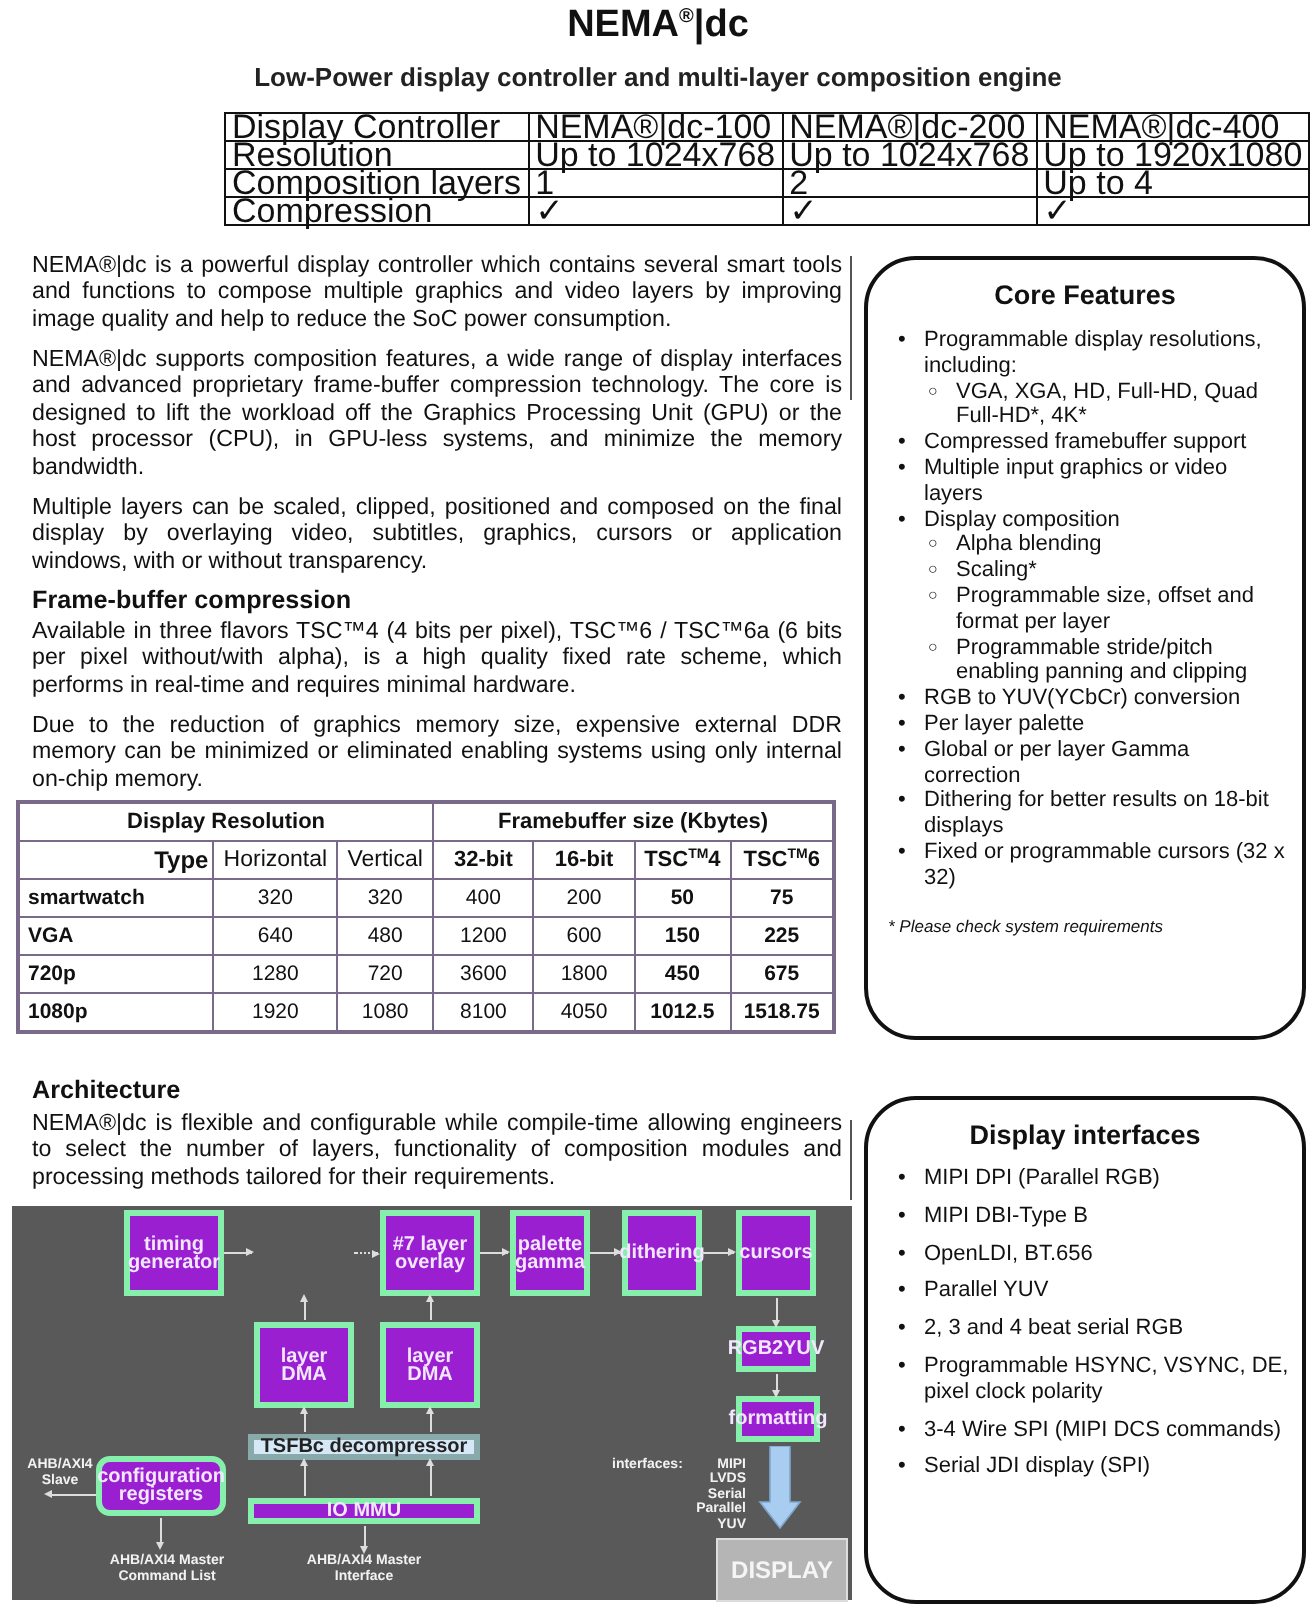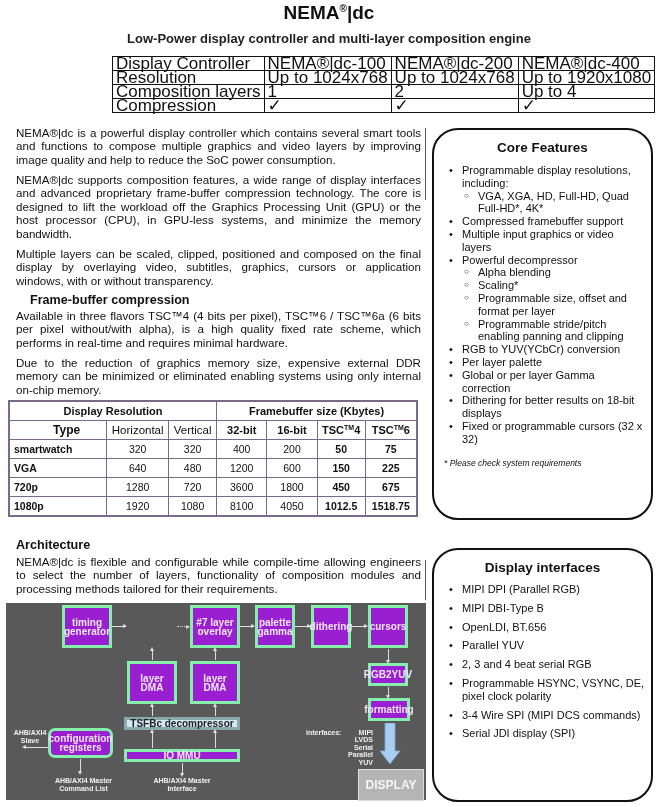--- a/index.html
+++ b/index.html
@@ -14,21 +14,21 @@
   table.cmp td.c1 { width:91px; }
   table.cmp td.c2 { width:97px; }
   table.cmp td.c3 { width:95px; }
   .para { left:16px; width:405px; font-size:11.6px; line-height:13.4px; text-align:justify; color:#111; }
   .h2 { left:16px; font-size:12.6px; font-weight:bold; }
   table.fb { position:absolute; left:8px; top:400px; width:410px; border-collapse:collapse; font-size:10.5px; border:2px solid #7a6a8a; }
   table.fb td, table.fb th { border:1px solid #7a6a8a; height:18px; text-align:center; padding:0 2px; }
   table.fb th { font-weight:bold; font-size:11px; }
   table.fb td.t { text-align:left; font-weight:bold; padding-left:4px; }
   table.fb td.b { font-weight:bold; }
-  table.fb tr.h2row th.t { text-align:center; padding-left:19px; }
+  table.fb tr.h2row th.t { text-align:right; padding-left:19px; }
   table.fb sup { font-size:7px; vertical-align:4px; }
   .vline { left:425px; width:1px; background:#555; }
   .card { border:2.5px solid #111; border-radius:26px; background:#fff; }
   .card h3 { margin:0; text-align:center; font-size:13.5px; font-weight:bold; }
   .card ul { margin:0; padding:0; list-style:none; }
   .card li { position:relative; font-size:11px; line-height:12.8px; padding-left:16px; }
   .card li .bul { position:absolute; left:3px; top:0; }
   .card li.sub { padding-left:32px; }
   .card li.sub .bul { left:18px; font-size:8px; }
   .foot { font-size:8.5px; font-style:italic; }
@@ -80,21 +80,21 @@
     <td>✓</td>
     <td>✓</td>
   </tr>
 </tbody>
   </table>
 
 <div class="abs para" style="top:126px;">NEMA®|dc is a powerful display controller which contains several smart tools and functions to compose multiple graphics and video layers by improving image quality and help to reduce the SoC power consumption.</div>
 <div class="abs para" style="top:173px;">NEMA®|dc supports composition features, a wide range of display interfaces and advanced proprietary frame-buffer compression technology. The core is designed to lift the workload off the Graphics Processing Unit (GPU) or the host processor (CPU), in GPU-less systems, and minimize the memory bandwidth.</div>
 <div class="abs para" style="top:247px;">Multiple layers can be scaled, clipped, positioned and composed on the final display by overlaying video, subtitles, graphics, cursors or application windows, with or without transparency.</div>
 
-<div class="abs h2" style="top:293px;margin-left:14px;">Frame-buffer compression</div>
+<div class="abs h2" style="top:293px;">Frame-buffer compression</div>
 <div class="abs para" style="top:309px;">Available in three flavors TSC™4 (4 bits per pixel), TSC™6 / TSC™6a (6 bits per pixel without/with alpha), is a high quality fixed rate scheme, which performs in real-time and requires minimal hardware.</div>
 <div class="abs para" style="top:356px;">Due to the reduction of graphics memory size, expensive external DDR memory can be minimized or eliminated enabling systems using only internal on-chip memory.</div>
 
 <table class="fb">
   <tbody>
       <tr>
     <th colspan="3">Display Resolution</th>
     <th colspan="4">Framebuffer size (Kbytes)</th>
   </tr>
   <tr class="h2row">
@@ -204,21 +204,21 @@
   <div class="display" style="left:352px;top:166px;width:64px;height:30px;">DISPLAY</div>
 </div>
 
 <div class="abs card" style="left:432px;top:128px;width:217px;height:388px;">
   <h3 style="margin-top:10px;margin-bottom:9px;">Core Features</h3>
   <ul style="padding-left:12px;padding-right:8px;">
     <li><span class="bul">•</span><span>Programmable display resolutions, including:</span></li>
     <li class="sub"><span class="bul">○</span><span>VGA, XGA, HD, Full-HD, Quad Full-HD*, 4K*</span></li>
     <li><span class="bul">•</span><span>Compressed framebuffer support</span></li>
     <li><span class="bul">•</span><span>Multiple input graphics or video layers</span></li>
-    <li><span class="bul">•</span><span>Powerful decompressor</span></li>
+    <li><span class="bul">•</span><span>Display composition</span></li>
     <li class="sub"><span class="bul">○</span><span>Alpha blending</span></li>
     <li class="sub"><span class="bul">○</span><span>Scaling*</span></li>
     <li class="sub"><span class="bul">○</span><span>Programmable size, offset and format per layer</span></li>
     <li class="sub"><span class="bul">○</span><span>Programmable stride/pitch enabling panning and clipping</span></li>
     <li><span class="bul">•</span><span>RGB to YUV(YCbCr) conversion</span></li>
     <li><span class="bul">•</span><span>Per layer palette</span></li>
     <li><span class="bul">•</span><span>Global or per layer Gamma correction</span></li>
     <li><span class="bul">•</span><span>Dithering for better results on 18-bit displays</span></li>
     <li><span class="bul">•</span><span>Fixed or programmable cursors (32 x 32)</span></li>
   </ul>

